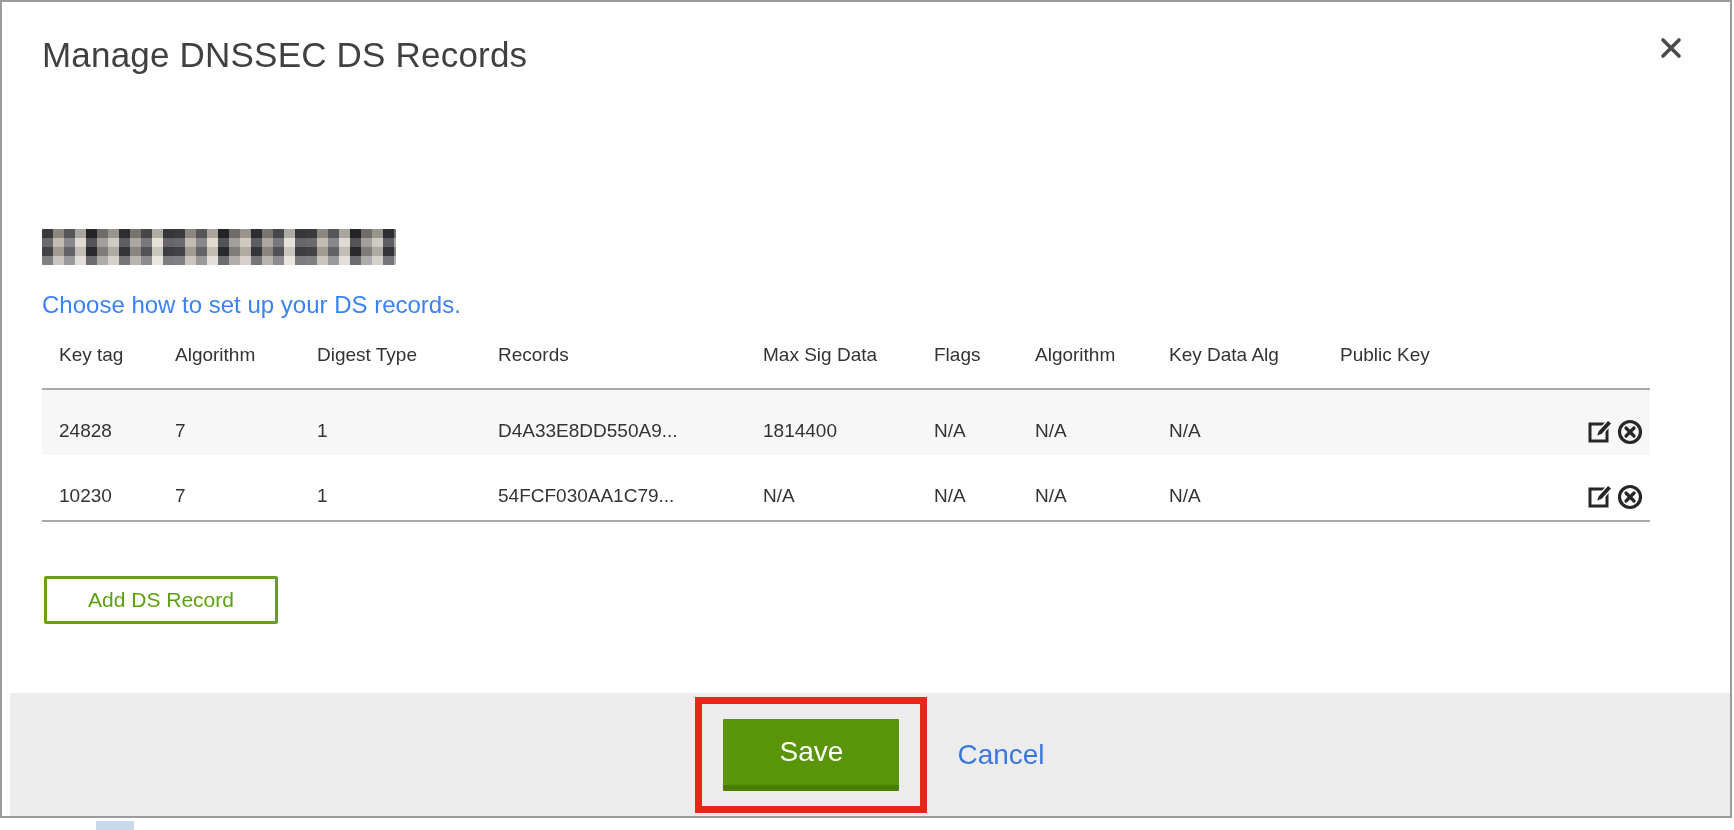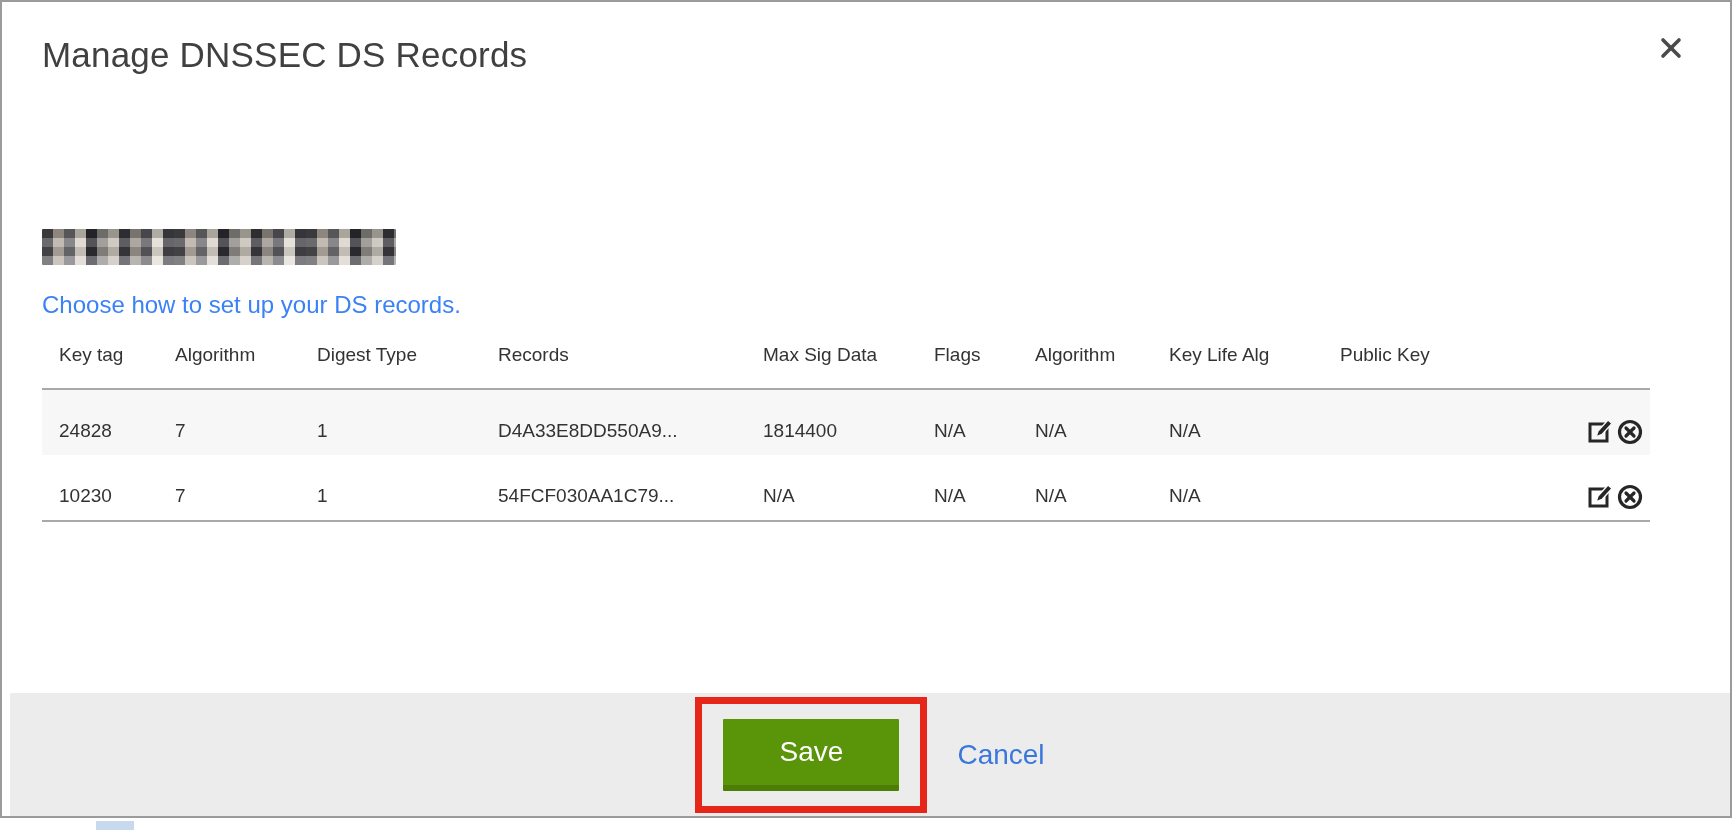--- a/index.html
+++ b/index.html
@@ -131,21 +131,21 @@
     </colgroup>
     <thead>
       <tr>
         <th>Key tag</th>
         <th>Algorithm</th>
         <th>Digest Type</th>
         <th>Records</th>
         <th>Max Sig Data</th>
         <th>Flags</th>
         <th>Algorithm</th>
-        <th>Key Life Alg</th>
+        <th>Key Data Alg</th>
         <th>Public Key</th>
         <th></th>
       </tr>
     </thead>
     <tbody>
       <tr class="striped">
         <td>24828</td>
         <td>7</td>
         <td>1</td>
         <td>D4A33E8DD550A9...</td>
@@ -190,20 +190,21 @@
               <circle cx="14" cy="15" r="10.5" fill="none" stroke="#262626" stroke-width="3.2"></circle>
               <line x1="10" y1="11" x2="18" y2="19" stroke="#262626" stroke-width="3.2" stroke-linecap="round"></line>
               <line x1="18" y1="11" x2="10" y2="19" stroke="#262626" stroke-width="3.2" stroke-linecap="round"></line>
             </svg>
           </span>
         </td>
       </tr>
     </tbody>
   </table>
 
+  <button class="add-record-btn">Add DS Record</button>
 
   <div class="modal-footer">
     <span class="save-annotation">
       <button class="save-btn">Save</button>
     </span>
     <a class="cancel-link">Cancel</a>
   </div>
 
 </div>
 

